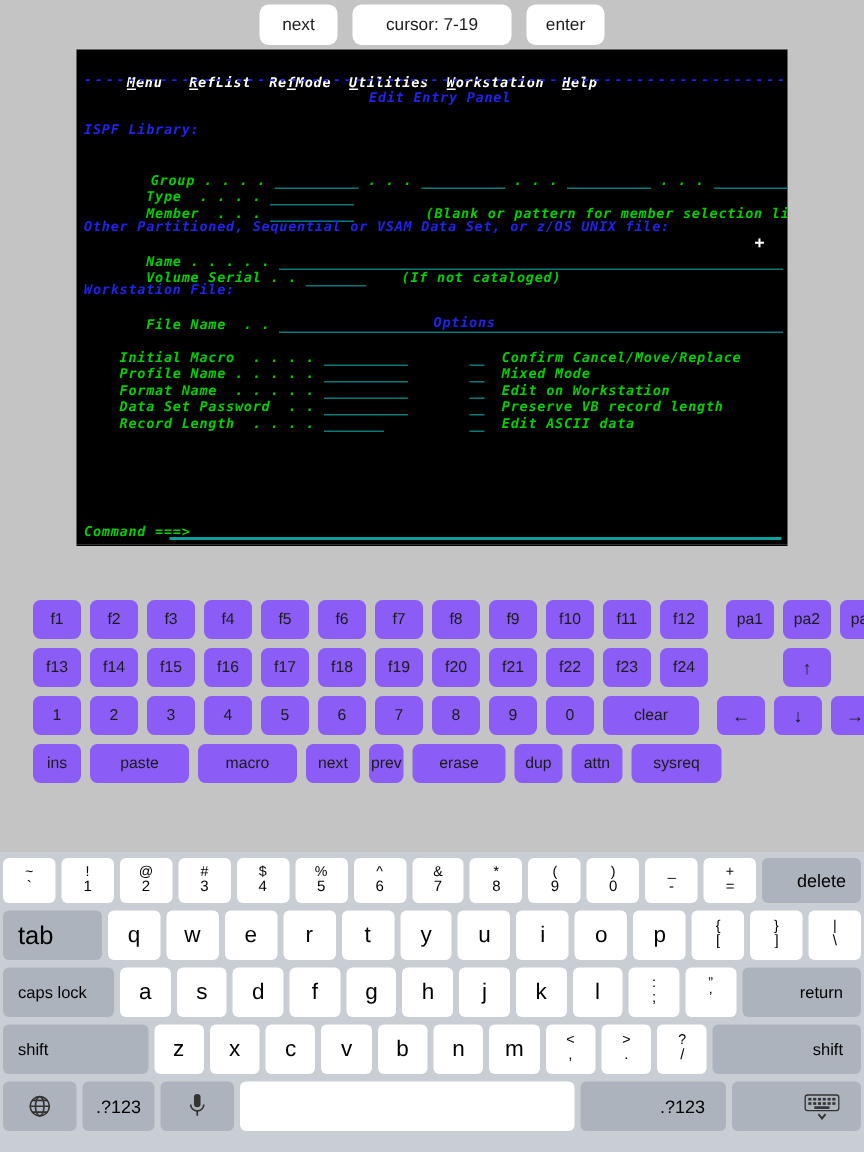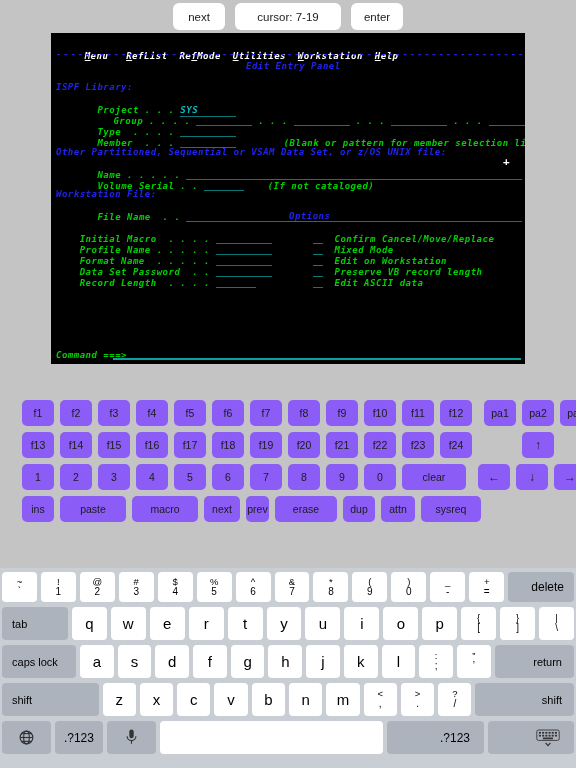--- a/index.html
+++ b/index.html
@@ -89,21 +89,21 @@
   }
   .kb-key.dual { flex-direction: column; justify-content: center; line-height: 1.05; }
   .kb-key.dual .top { font-size: 9.5px; }
   .kb-key.dual .bot { font-size: 10px; }
   .kb-mod {
     background: #adb3bd; color: #000; font-size: 11px;
   }
   .kb-row-1 .kb-key { height: 30px; }
   .kb-row-1 { margin-bottom: 5px; }
   .kb-delete { flex: 1.6 1 0; justify-content: flex-end; padding-right: 10px; font-size: 12px; }
-  .kb-tab { flex: 1.6 1 0; justify-content: flex-start; padding-left: 10px; font-size: 11px; }
+  .kb-tab { flex: 1.6 1 0; justify-content: flex-start; padding-left: 10px; font-size: 17px; }
   .kb-caps { flex: 1.9 1 0; justify-content: flex-start; padding-left: 10px; font-size: 11px; }
   .kb-return { flex: 2.0 1 0; justify-content: flex-end; padding-right: 12px; font-size: 11px; }
   .kb-shift-l { flex: 2.6 1 0; justify-content: flex-start; padding-left: 10px; font-size: 11px; }
   .kb-shift-r { flex: 2.6 1 0; justify-content: flex-end; padding-right: 12px; font-size: 11px; }
   .kb-space { flex: 6.2 1 0; }
   .kb-globe { flex: 1.35 1 0; }
   .kb-num-l { flex: 1.35 1 0; font-size: 12px; }
   .kb-mic { flex: 1.35 1 0; }
   .kb-num-r { flex: 2.3 1 0; font-size: 12px; justify-content: flex-end; padding-right: 14px; }
   .kb-hide { flex: 2.0 1 0; justify-content: flex-end; padding-right: 14px; }
@@ -124,25 +124,22 @@
   <div class="row" style="left:10px; top:6px;">
     <span class="wht mitem"><u>M</u><span>enu</span></span><span>   </span><span class="wht mitem"><u>R</u>efList</span><span>  </span><span class="wht mitem">Re<u>f</u>Mode</span><span>  </span><span class="wht mitem"><u>U</u>tilities</span><span>  </span><span class="wht mitem"><u>W</u>orkstation</span><span>  </span><span class="wht mitem"><u>H</u>elp</span>
   </div>
 
   <div class="row blu" style="left:5px; top:16px; letter-spacing:1.8px;">-------------------------------------------------------------------------------</div>
 
   <div class="row blu" style="left:195px; top:28px;">Edit Entry Panel</div>
 
   <div class="row blu" style="left:5px; top:49px;">ISPF Library:</div>
 
-  <div class="row" style="left:5px; top:60px;">
-    <span class="grn">   </span><span class="grn">Project . . .</span><span class="grn"> </span><span class="cyn ul" style="min-width:56px;">SYS</span>
-  </div>
-
-  <div class="row" style="left:21px; top:71px;">
+
+  <div class="row" style="left:8px; top:71px;">
     <span class="grn">   </span><span class="grn">Group . . . .</span><span class="grn"> </span><span class="fld" style="width:56px;"></span><span class="grn"> </span><span class="grn">. . .</span><span class="grn"> </span><span class="fld" style="width:56px;"></span><span class="grn"> </span><span class="grn">. . .</span><span class="grn"> </span><span class="fld" style="width:56px;"></span><span class="grn"> </span><span class="grn">. . .</span><span class="grn"> </span><span class="fld" style="width:56px;"></span>
   </div>
 
   <div class="row" style="left:5px; top:82px;">
     <span class="grn">   </span><span class="grn">Type  . . . .</span><span class="grn"> </span><span class="fld" style="width:56px;"></span>
   </div>
 
   <div class="row" style="left:5px; top:93px;">
     <span class="grn">   </span><span class="grn">Member  . . .</span><span class="grn"> </span><span class="fld" style="width:56px;"></span><span class="grn">        </span><span class="grn">(Blank or pattern for member selection list)</span>
   </div>

